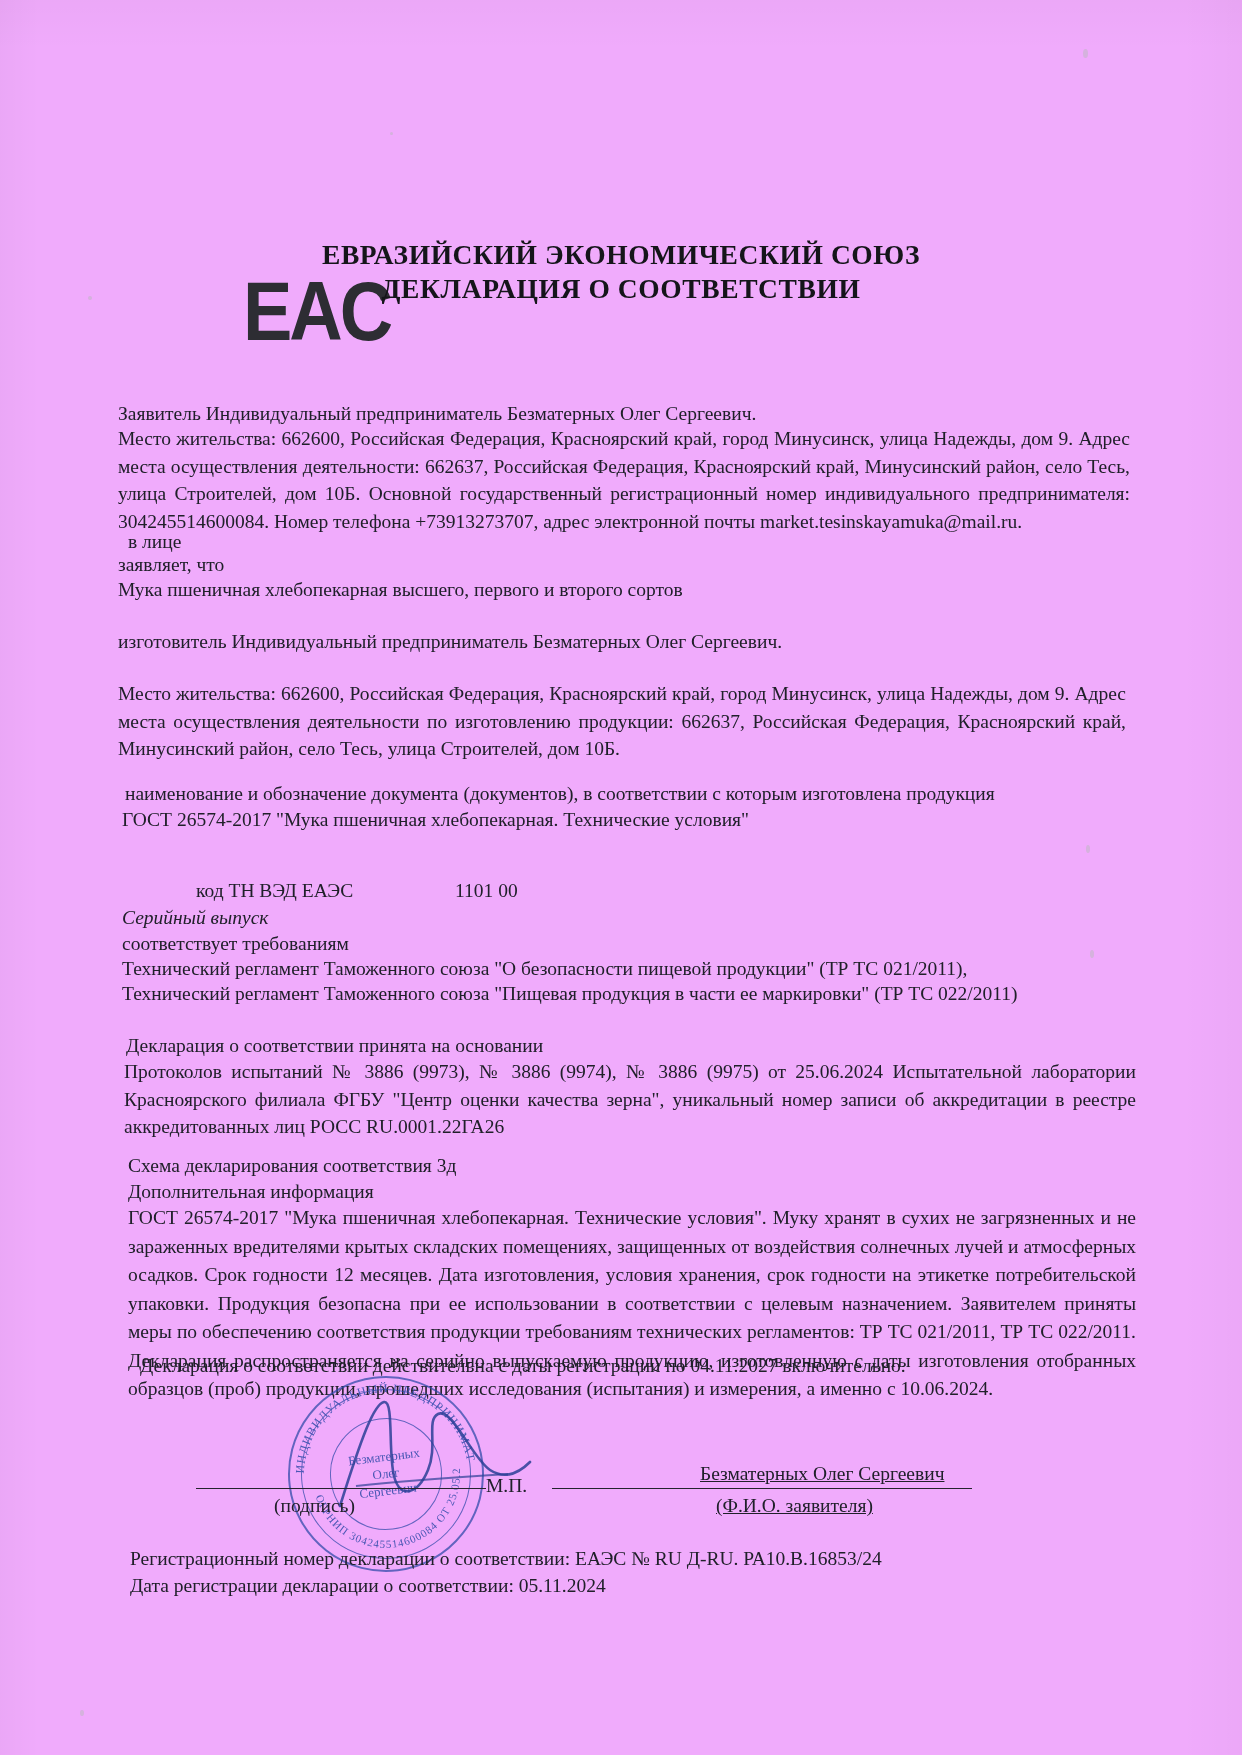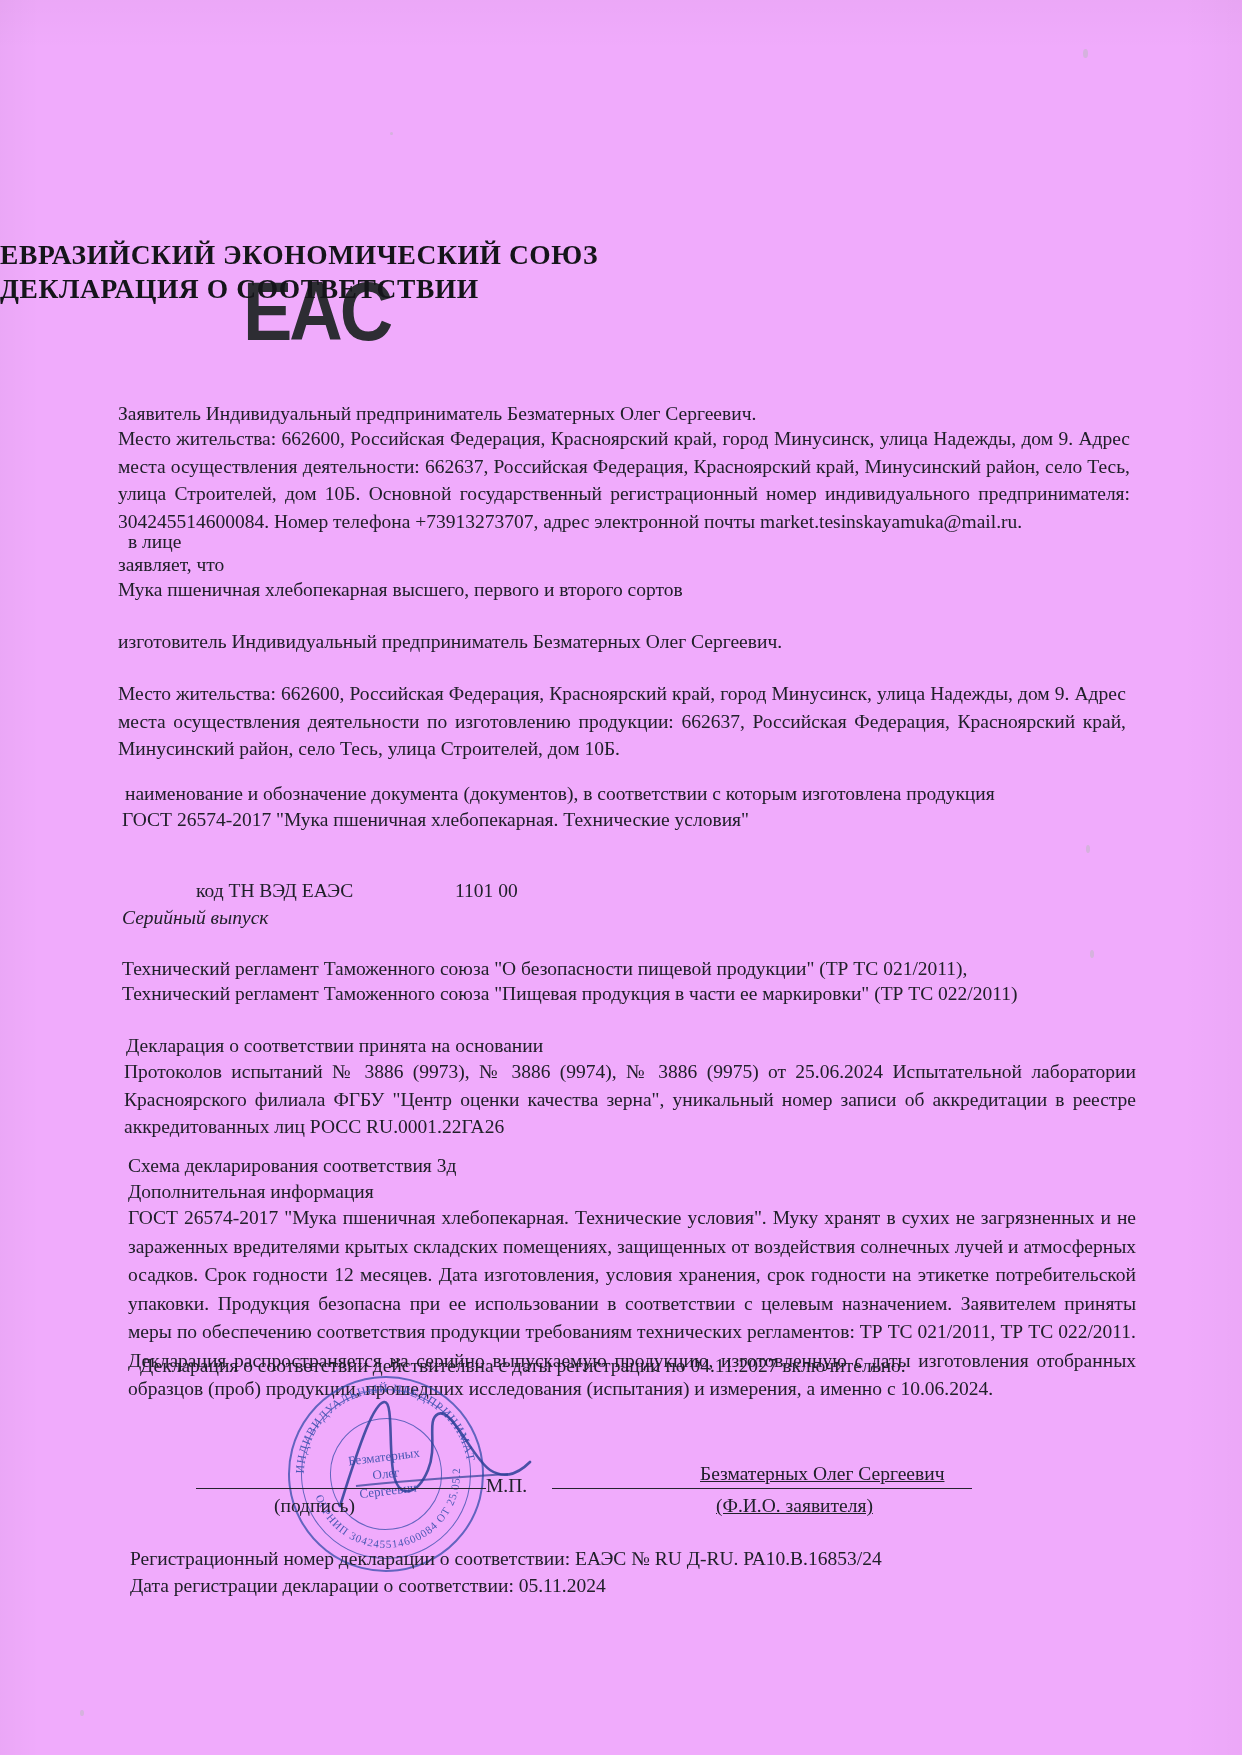--- a/index.html
+++ b/index.html
@@ -36,21 +36,21 @@
     border-radius: 50%;
     opacity: .5;
   }
 
   
   .header {
     position: absolute;
     top: 238px;
     left: 0;
     width: 1242px;
-    text-align: left;
+    text-align: center;
   }
   .header .line1,
   .header .line2 {
     font-family: "Liberation Serif", serif;
     font-weight: bold;
     font-size: 27.5px;
     letter-spacing: .6px;
     line-height: 34px;
     color: #15151a;
   }
@@ -166,20 +166,21 @@
 
   <div class="block" style="left:118px;top:680px;width:1008px;">Место жительства: 662600, Российская Федерация, Красноярский край, город Минусинск, улица Надежды, дом 9. Адрес места осуществления деятельности по изготовлению продукции: 662637, Российская Федерация, Красноярский край, Минусинский район, село Тесь, улица Строителей, дом 10Б.</div>
 
   <div class="block b" style="left:125px;top:780px;width:1010px;">наименование и обозначение документа (документов), в соответствии с которым изготовлена продукция</div>
   <div class="block" style="left:122px;top:806px;width:1010px;">ГОСТ 26574-2017 "Мука пшеничная хлебопекарная. Технические условия"</div>
 
   <div class="block b" style="left:196px;top:877px;width:260px;">код ТН ВЭД ЕАЭС</div>
   <div class="block" style="left:455px;top:877px;width:200px;">1101 00</div>
   <div class="block" style="left:122px;top:904px;width:400px;font-style:italic;">Серийный выпуск</div>
 
+  <div class="block b" style="left:122px;top:930px;width:500px;">соответствует требованиям</div>
   <div class="block" style="left:122px;top:955px;width:1010px;">Технический регламент Таможенного союза "О безопасности пищевой продукции" (ТР ТС 021/2011),</div>
   <div class="block" style="left:122px;top:980px;width:1010px;">Технический регламент Таможенного союза "Пищевая продукция в части ее маркировки" (ТР ТС 022/2011)</div>
 
   <div class="block b" style="left:126px;top:1032px;width:700px;">Декларация о соответствии принята на основании</div>
   <div class="block" style="left:124px;top:1058px;width:1012px;">Протоколов испытаний № 3886 (9973), № 3886 (9974), № 3886 (9975) от 25.06.2024 Испытательной лаборатории Красноярского филиала ФГБУ "Центр оценки качества зерна", уникальный номер записи об аккредитации в реестре аккредитованных лиц РОСС RU.0001.22ГА26</div>
 
   <div class="block" style="left:128px;top:1152px;width:700px;">Схема декларирования соответствия 3д</div>
 
   <div class="block b" style="left:128px;top:1178px;width:700px;">Дополнительная информация</div>
   <div class="block" style="left:128px;top:1204px;width:1008px;line-height:28.5px;">ГОСТ 26574-2017 "Мука пшеничная хлебопекарная. Технические условия". Муку хранят в сухих не загрязненных и не зараженных вредителями крытых складских помещениях, защищенных от воздействия солнечных лучей и атмосферных осадков. Срок годности 12 месяцев. Дата изготовления, условия хранения, срок годности на этикетке потребительской упаковки. Продукция безопасна при ее использовании в соответствии с целевым назначением. Заявителем приняты меры по обеспечению соответствия продукции требованиям технических регламентов: ТР ТС 021/2011, ТР ТС 022/2011. Декларация распространяется на серийно выпускаемую продукцию, изготовленную с даты изготовления отобранных образцов (проб) продукции, прошедших исследования (испытания) и измерения, а именно с 10.06.2024.</div>

